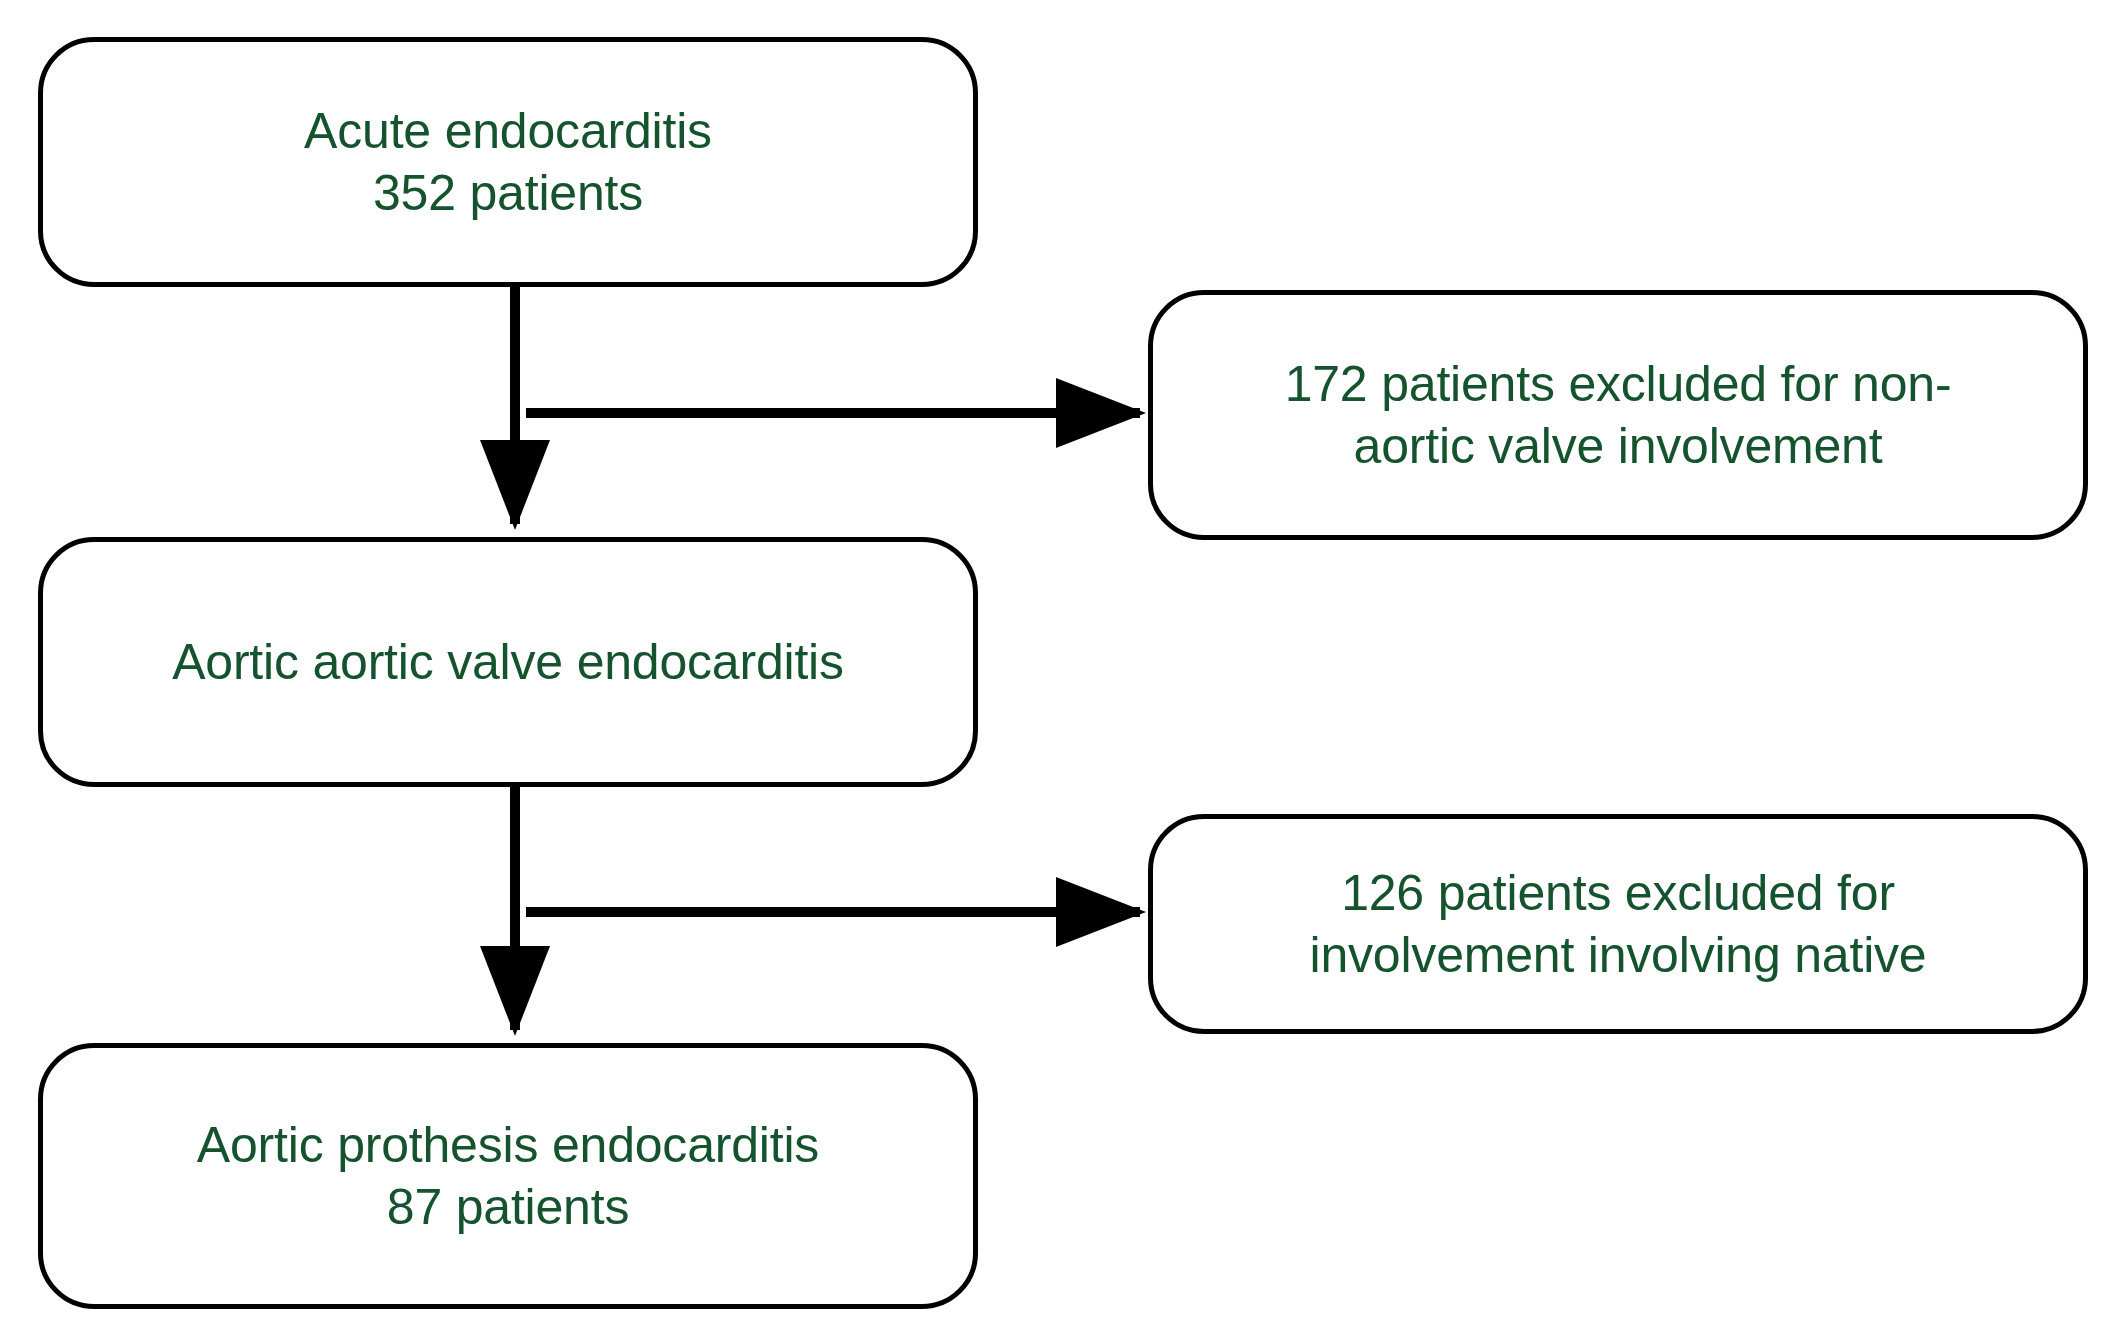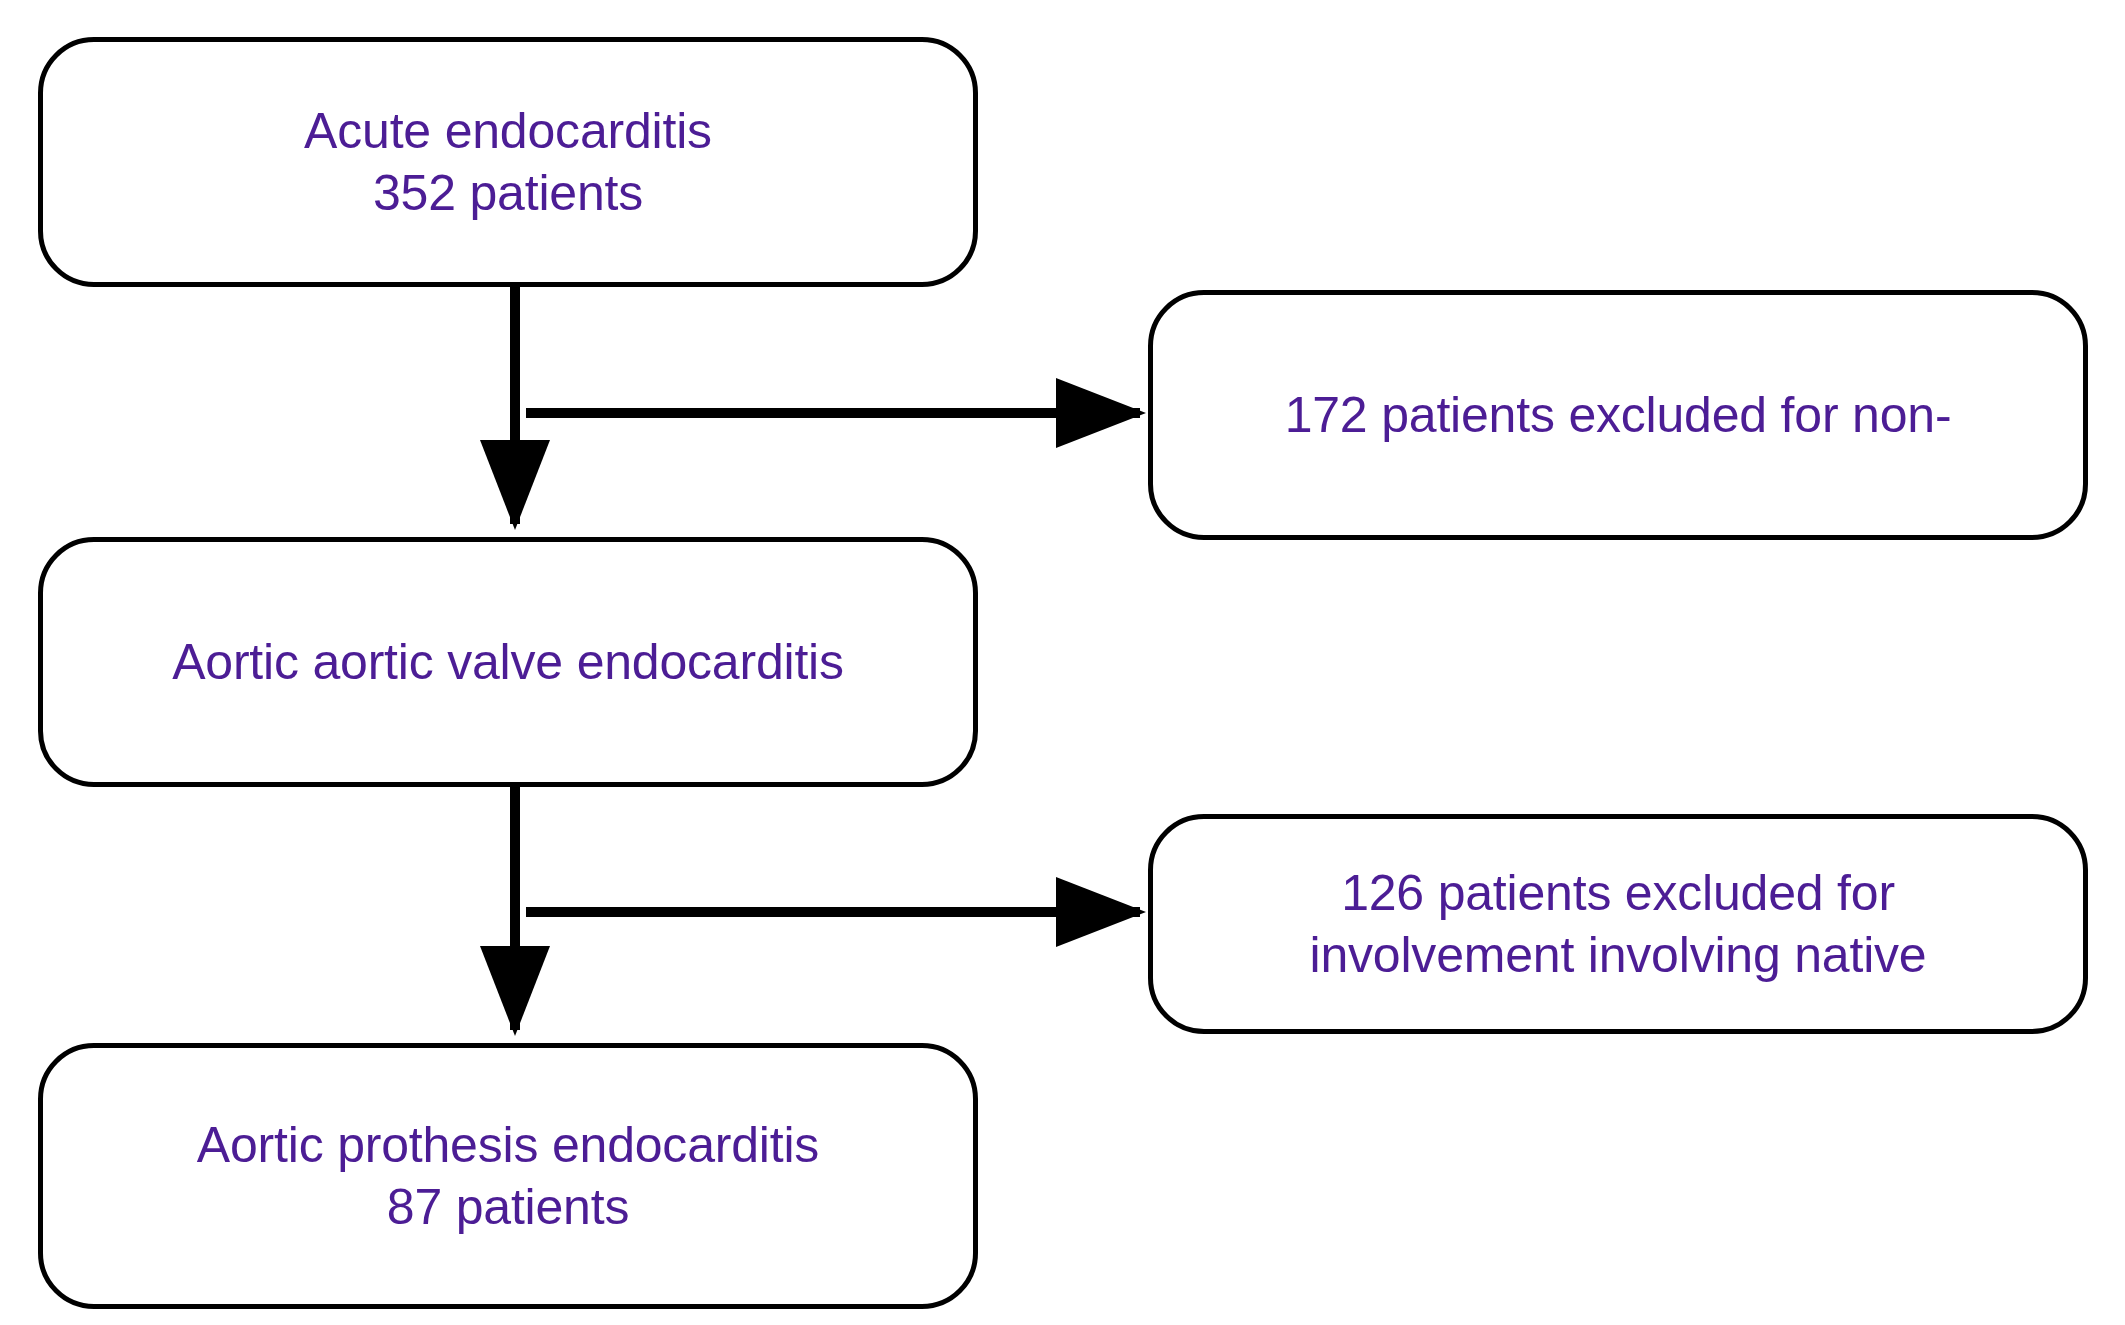--- a/index.html
+++ b/index.html
@@ -21,21 +21,21 @@
   .node {
     position: absolute;
     box-sizing: border-box;
     border: 5px solid #000000;
     border-radius: 56px;
     background: #ffffff;
     display: flex;
     align-items: center;
     justify-content: center;
     text-align: center;
-    color: #4c1d95;
+    color: #14532d;
     font-size: 50px;
     line-height: 62px;
     letter-spacing: -0.2px;
     padding: 8px 26px;
   }
   .node .lines {
     display: block;
     width: 100%;
   }
   .node .line {
@@ -91,20 +91,21 @@
   <div class="node" id="node-primary">
     <span class="lines">
       <span class="line">Acute endocarditis</span>
       <span class="line">352 patients</span>
     </span>
   </div>
 
   <div class="node" id="node-excl-1">
     <span class="lines">
       <span class="line">172 patients excluded for non-</span>
+      <span class="line">aortic valve involvement</span>
     </span>
   </div>
 
   <div class="node" id="node-aortic">
     <span class="lines">
       <span class="line">Aortic aortic valve endocarditis</span>
     </span>
   </div>
 
   <div class="node" id="node-excl-2">

